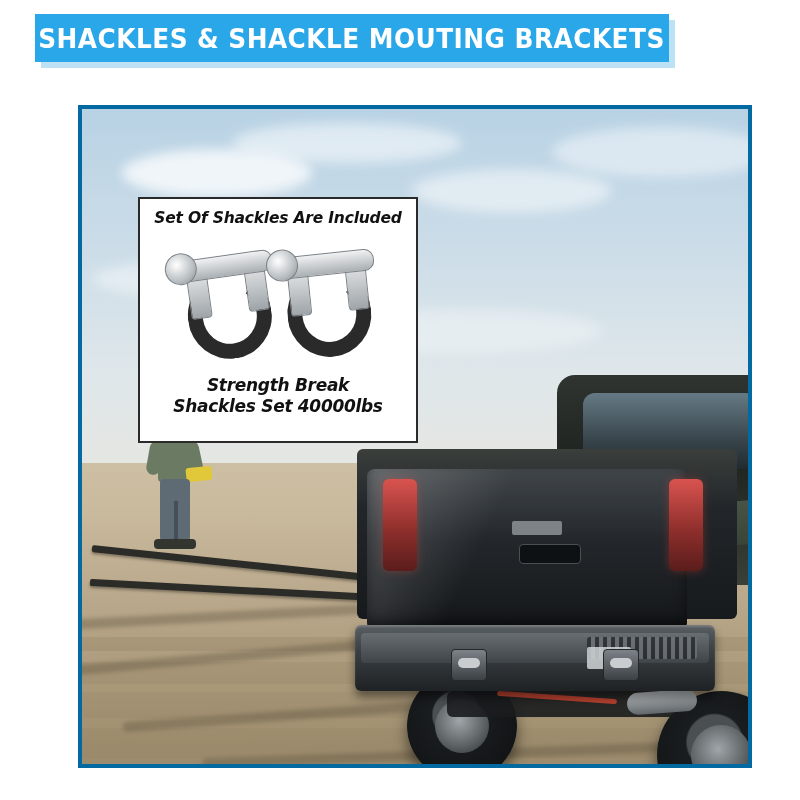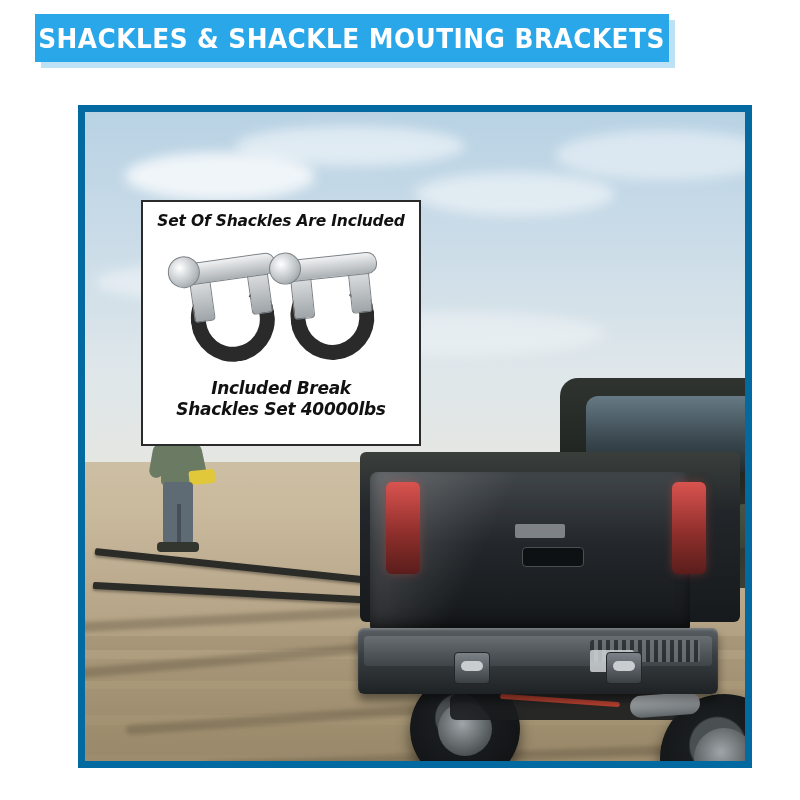--- a/index.html
+++ b/index.html
@@ -51,21 +51,21 @@
     transform: scaleX(0.92);
   }
 
   
   .photo-frame {
     position: absolute;
     left: 78px;
     top: 105px;
     width: 674px;
     height: 663px;
-    border: 7px solid #0369a1;
+    border: 4px solid #0369a1;
     box-sizing: border-box;
     overflow: hidden;
     background: #cfd8de;
   }
 
   
   .sky {
     position: absolute;
     left: 0; top: 0;
     width: 100%;
@@ -534,19 +534,19 @@
         <div class="shackle sh-b">
           <div class="sh-body"></div>
           <div class="sh-metal-l"></div>
           <div class="sh-metal-r"></div>
           <div class="sh-pin"></div>
           <div class="sh-pin-head"></div>
         </div>
       </div>
 
       <div class="inset-sub">
-        <div>Included Break</div>
+        <div>Strength Break</div>
         <div>Shackles Set 40000lbs</div>
       </div>
     </div>
 
   </div>
 </div>
 
 </body></html>

